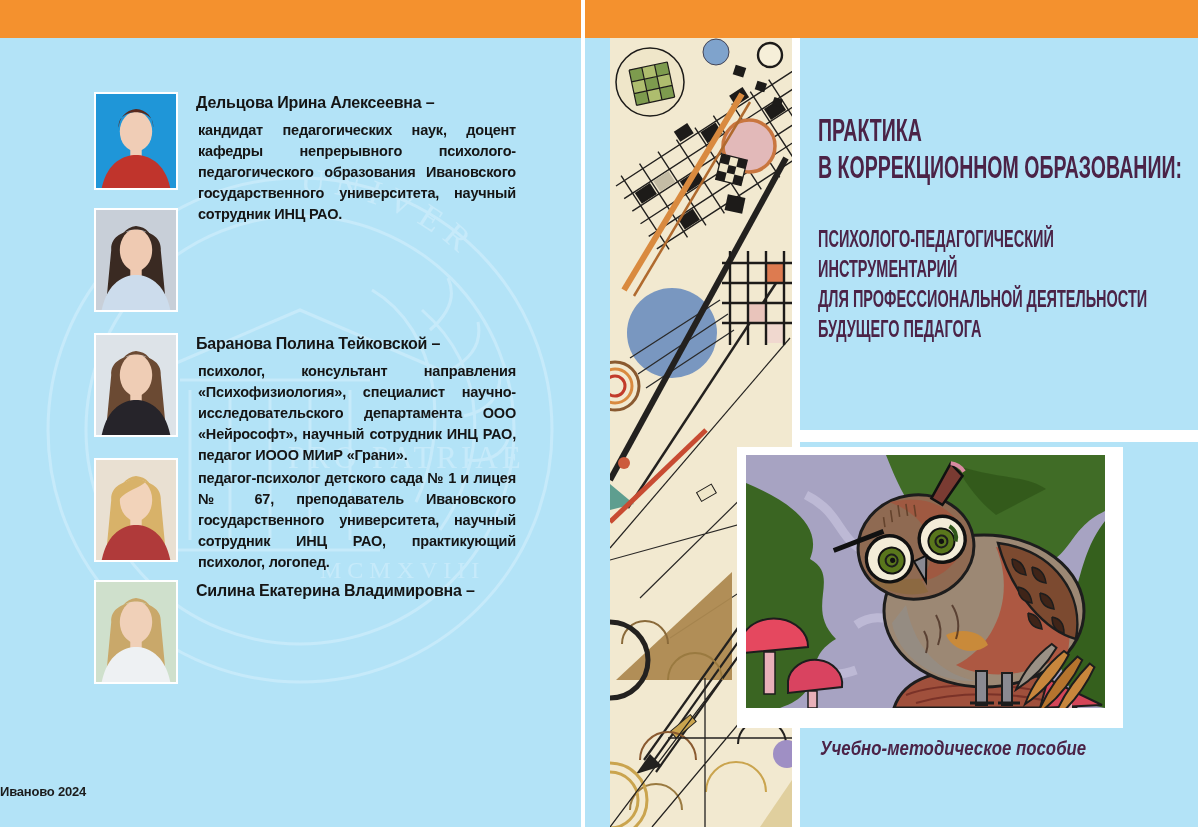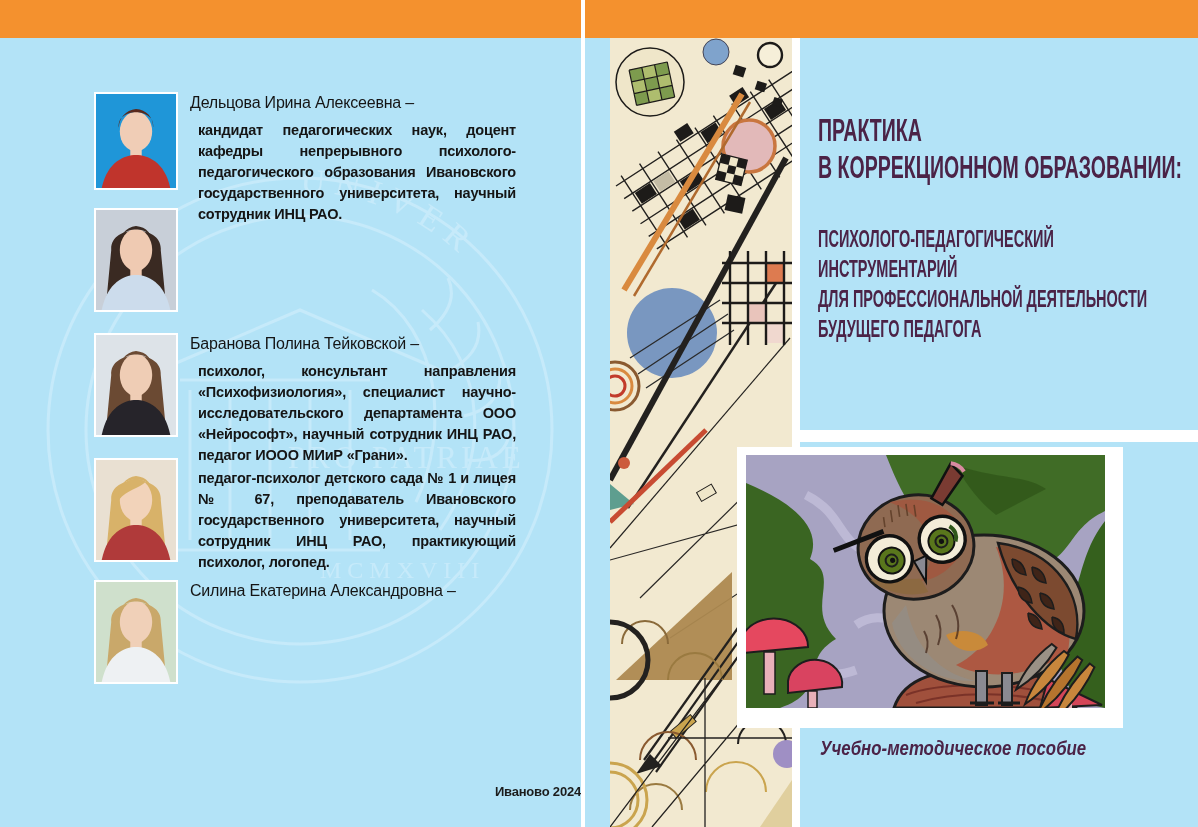--- a/index.html
+++ b/index.html
@@ -18,23 +18,23 @@
   .author-row{position:absolute;left:0;width:432px;}
   .author-row:nth-of-type(1){top:0;}
   .author-row:nth-of-type(2){top:116px;}
   .author-row:nth-of-type(3){top:241px;}
   .author-row:nth-of-type(4){top:366px;}
   .author-row:nth-of-type(5){top:488px;}
   .author-photo{position:absolute;left:0;top:0;width:80px;height:100px;border:2px solid #fff;background:#9cc;}
   .author-row:nth-of-type(1) .author-photo{height:94px;}
   .author-photo svg{display:block;width:100%;height:100%;}
   .author-text{position:absolute;left:96px;top:2px;width:334px;color:#151515;}
-  .author-name{font-size:16px;font-weight:400;letter-spacing:-0.2px;margin:0 0 5px 0;}
+  .author-name{font-size:16px;font-weight:700;letter-spacing:-0.2px;margin:0 0 5px 6px;}
   .author-bio{font-size:14.5px;font-weight:700;letter-spacing:-0.2px;line-height:21px;text-align:justify;margin:8px;}
-  .imprint{position:absolute;left:0;top:784px;width:581px;text-align:right;font-size:13px;font-weight:700;color:#1c1c1c;letter-spacing:-0.2px;}
+  .imprint{position:absolute;left:0;top:784px;width:637px;text-align:left;font-size:13px;font-weight:700;color:#1c1c1c;letter-spacing:-0.2px;}
 
   
   .kandinsky-strip{position:absolute;left:610px;top:38px;width:182px;height:789px;}
   .book-title{position:absolute;left:818px;top:112px;color:#4b2347;font-weight:700;
               font-size:31px;line-height:37px;letter-spacing:0;transform:scaleX(.63);transform-origin:left top;white-space:nowrap;}
   .book-subtitle{position:absolute;left:818px;top:224px;color:#4b2347;font-weight:700;
               font-size:23px;line-height:30px;transform:scaleX(.63);transform-origin:left top;white-space:nowrap;}
   .owl-frame{position:absolute;left:737px;top:447px;width:386px;height:281px;background:#ffffff;box-sizing:border-box;
              padding:8px 18px 20px 9px;}
   .owl-frame svg{display:block;width:100%;height:100%;}
@@ -147,21 +147,21 @@
         <rect class="p-bg" width="84" height="100" fill="#cfe0cc"></rect>
         <path class="p-hair-back" d="M16,40 C14,14 70,14 68,40 L74,100 L10,100 Z" fill="#c9a86a" style="display: block;"></path>
         <rect class="p-neck" x="36" y="54" width="12" height="14" fill="#f0d0b8"></rect>
         <ellipse class="p-face" cx="42" cy="40" rx="17" ry="21" fill="#f0d0b8"></ellipse>
         <path class="p-hair-top" d="M24,36 C21,14 63,14 60,36 C60,24 53,17 42,16 C31,17 24,26 24,36 Z" fill="#c9a86a"></path>
         <path class="p-bangs" d="M24,40 C20,12 64,12 60,40 C58,28 56,24 52,22 C46,28 32,30 24,40 Z" fill="#c9a86a" style="display: none;"></path>
         <path class="p-shoulders" d="M6,100 C12,72 30,65 42,65 C54,65 72,72 78,100 Z" fill="#eef1f3"></path>
       </svg>
     </div>
     <div class="author-text">
-      <p class="author-name">Силина Екатерина Александровна –</p>
+      <p class="author-name">Силина Екатерина Владимировна –</p>
     </div>
   </div>
 </div>
 
     <div class="imprint">Иваново 2024</div>
   </div>
 
   <div class="spine-line"></div>
 
   <div>

